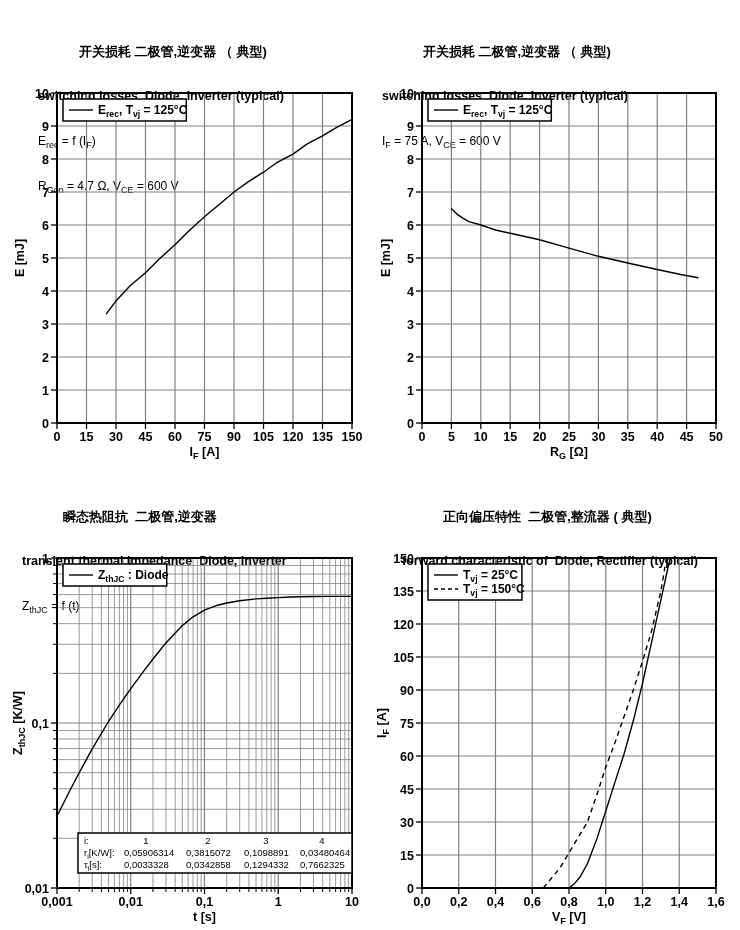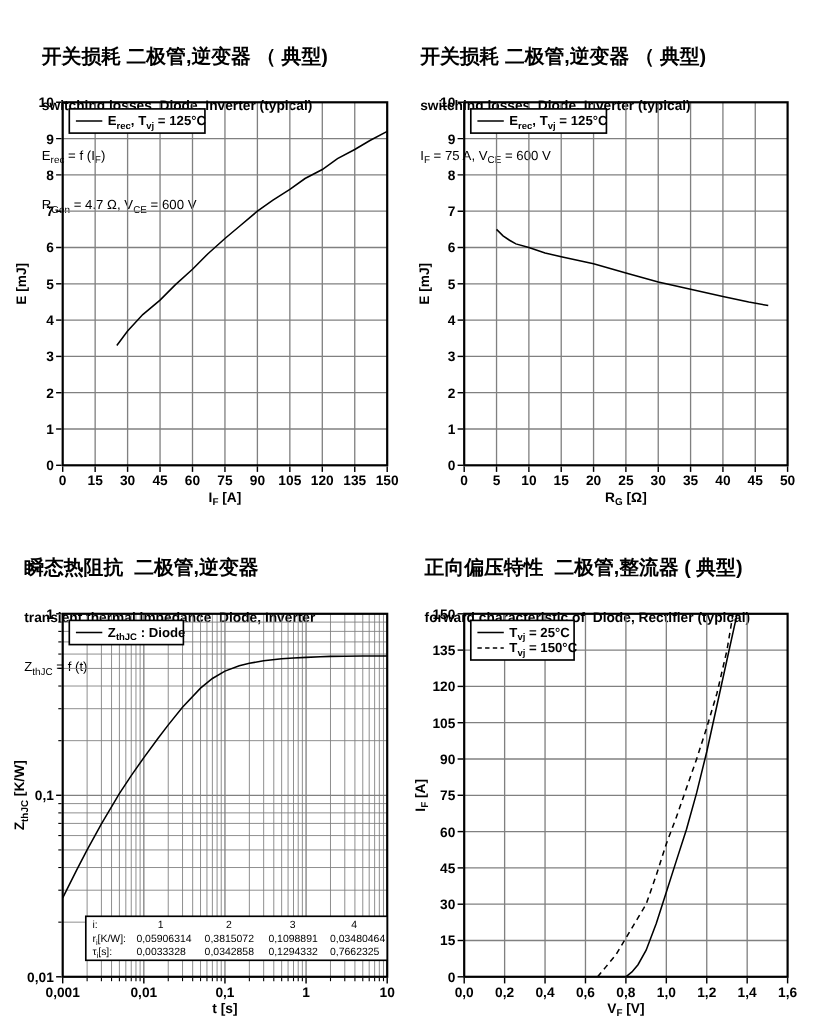--- a/index.html
+++ b/index.html
@@ -1,19 +1,19 @@
 <!DOCTYPE html>
 <html><head>
 <meta charset="utf-8">
 <style>
   html,body{margin:0;padding:0;background:#fff;}
   .page{position:relative;width:740px;height:930px;background:#ffffff;
         font-family:"Liberation Sans","DejaVu Sans",sans-serif;color:#000;overflow:hidden;}
   .hdr{position:absolute;line-height:15px;white-space:pre;}
-  .cn{font-weight:bold;font-size:18px;}
+  .cn{font-weight:bold;font-size:13px;margin-left:41px;}
   .en{font-weight:bold;font-size:12.5px;}
   .fm{font-size:12px;}
   .fm sub{font-size:9px;line-height:0;}
   svg.chart{position:absolute;font-family:"Liberation Sans","DejaVu Sans",sans-serif;}
 </style>
 </head>
 <body>
 
 <div class="page">
 
@@ -29,21 +29,21 @@
     <div class="en">switching losses  Diode, Inverter (typical)</div>
     <div class="fm">I<sub>F</sub> = 75 A, V<sub>CE</sub> = 600 V</div>
   </header>
 
   <header class="hdr" style="left:22px;top:479px">
     <div class="cn">瞬态热阻抗  二极管,逆变器</div>
     <div class="en">transient thermal impedance  Diode, Inverter</div>
     <div class="fm">Z<sub>thJC</sub> = f (t)</div>
   </header>
 
-  <header class="hdr" style="left:386px;top:479px">
+  <header class="hdr" style="left:402px;top:479px">
     <div class="cn">正向偏压特性  二极管,整流器 ( 典型)</div>
     <div class="en">forward characteristic of  Diode, Rectifier (typical)</div>
   </header>
 
   <svg id="chart0" class="chart" style="left:0;top:85px" width="370" height="385">
       <g stroke="#808080">
         <line x1="86.5" y1="8" x2="86.5" y2="338" stroke-width="1.2"></line>
         <line x1="116" y1="8" x2="116" y2="338" stroke-width="1.2"></line>
         <line x1="145.5" y1="8" x2="145.5" y2="338" stroke-width="1.2"></line>
         <line x1="175" y1="8" x2="175" y2="338" stroke-width="1.2"></line>

